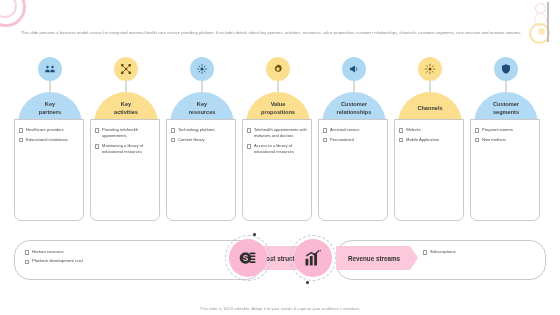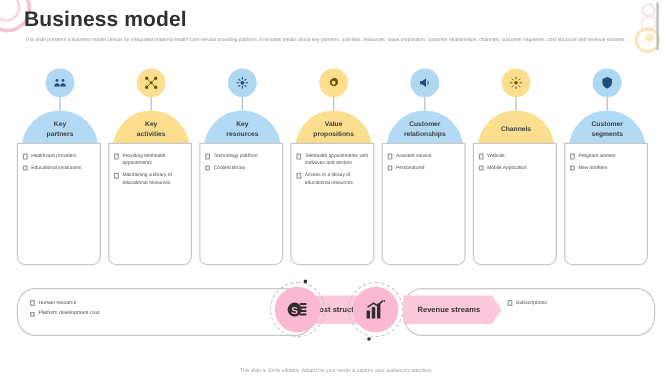--- a/index.html
+++ b/index.html
@@ -107,21 +107,20 @@
   <div class="deco-ring ring-tl-1"></div>
   <div class="deco-ring ring-tl-2"></div>
   <div class="deco-tr">
     <div class="dot dot-a"></div>
     <div class="dot dot-b"></div>
     <div class="dot dot-c"></div>
     <div class="dot dot-d"></div>
     <div class="bar-tr"></div>
   </div>
 
-  <div class="title">Business model</div>
   <div class="subtitle">This slide presents a business model canvas for integrated maternal health care service providing platform. It includes details about key partners, activities, resources, value proposition, customer relationships, channels, customer segments, cost structure and revenue streams.</div>
 
   <div class="grid">
 
     <div class="col" style="left:0px;">
       <div class="pin blue">
         <svg width="12" height="12" viewBox="0 0 24 24" fill="#1f4e79">
           <circle cx="7" cy="8" r="2.4"></circle>
             <circle cx="17" cy="8" r="2.4"></circle>
           <path d="M2.5 17c0-2.6 2-4.2 4.5-4.2S11.5 14.4 11.5 17v1.3h-9z"></path>

